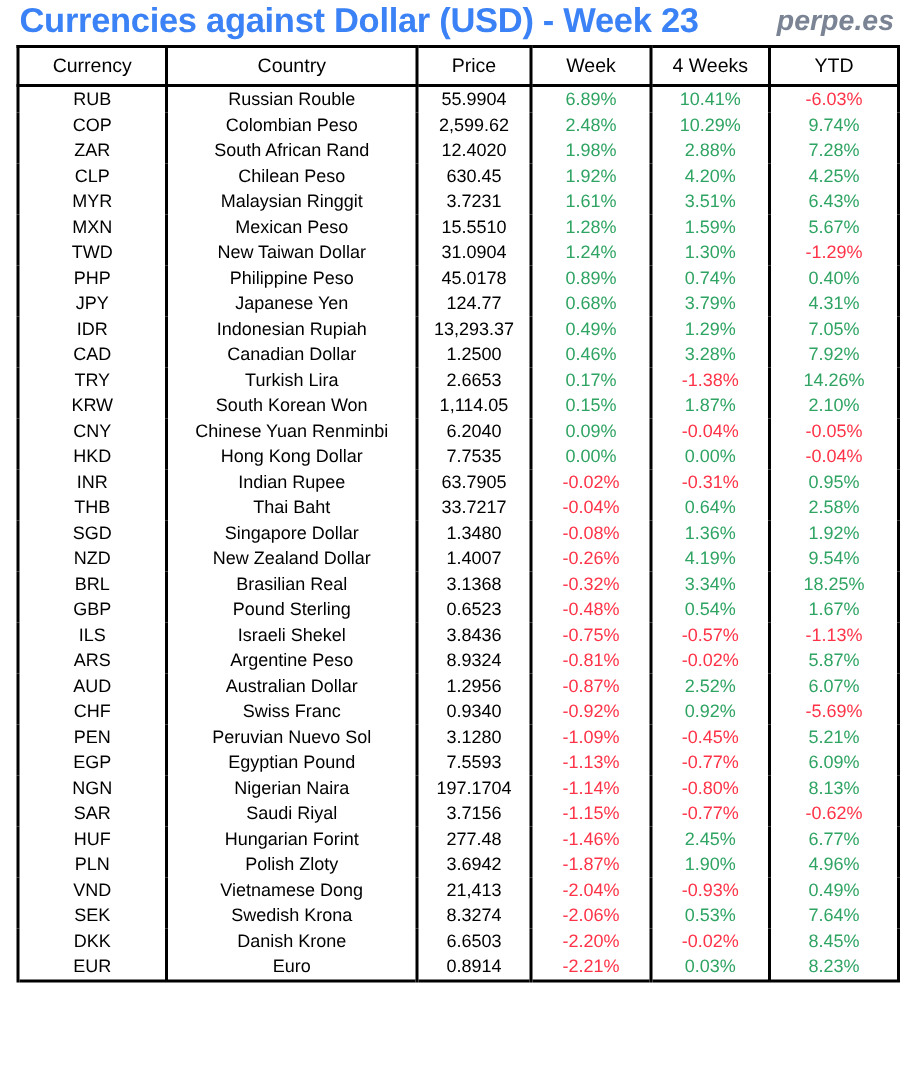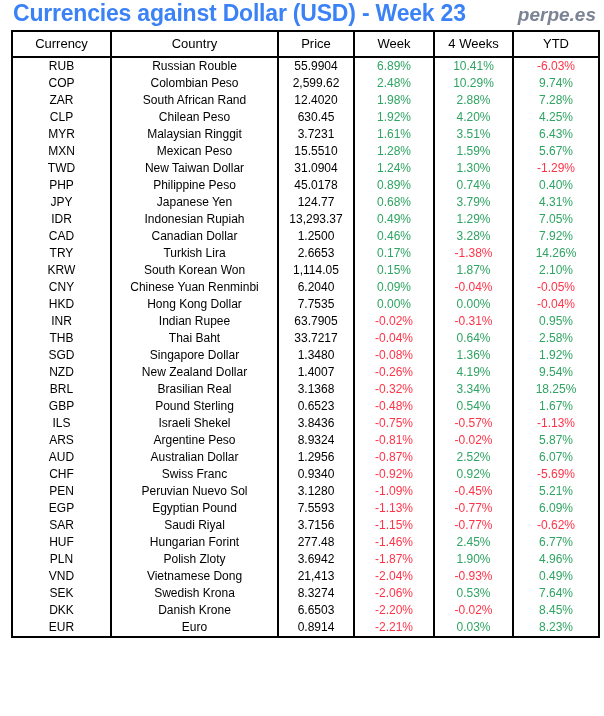--- a/index.html
+++ b/index.html
@@ -319,20 +319,28 @@
         </tr>
         <tr>
           <td>EGP</td>
           <td>Egyptian Pound</td>
           <td>7.5593</td>
           <td class="neg">-1.13%</td>
           <td class="neg">-0.77%</td>
           <td class="pos">6.09%</td>
         </tr>
         <tr>
+          <td>NGN</td>
+          <td>Nigerian Naira</td>
+          <td>197.1704</td>
+          <td class="neg">-1.14%</td>
+          <td class="neg">-0.80%</td>
+          <td class="pos">8.13%</td>
+        </tr>
+        <tr>
           <td>SAR</td>
           <td>Saudi Riyal</td>
           <td>3.7156</td>
           <td class="neg">-1.15%</td>
           <td class="neg">-0.77%</td>
           <td class="neg">-0.62%</td>
         </tr>
         <tr>
           <td>HUF</td>
           <td>Hungarian Forint</td>

